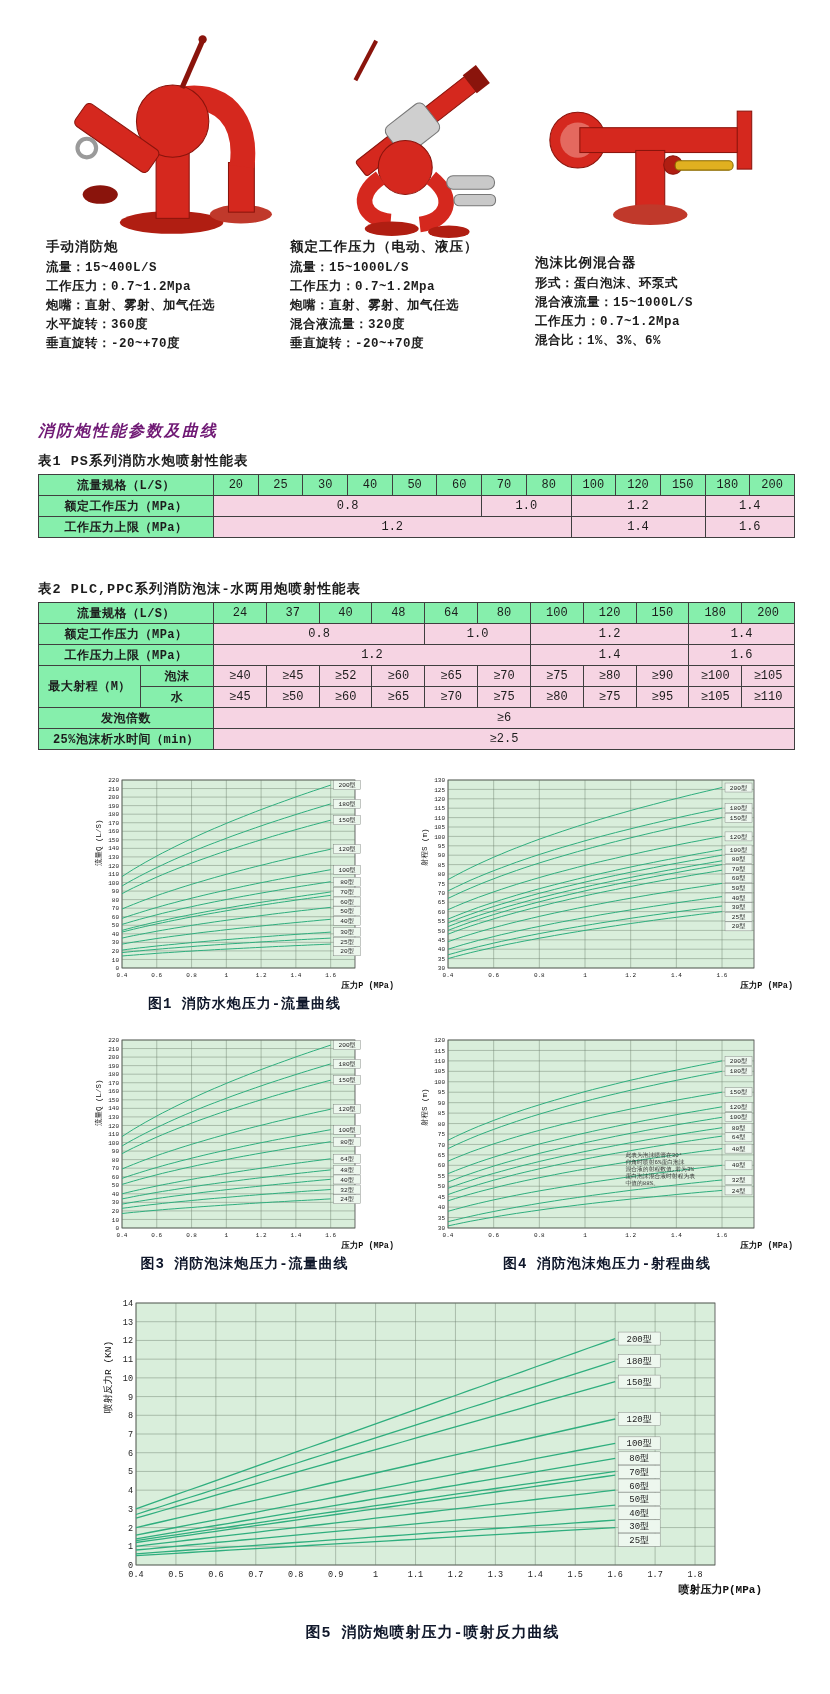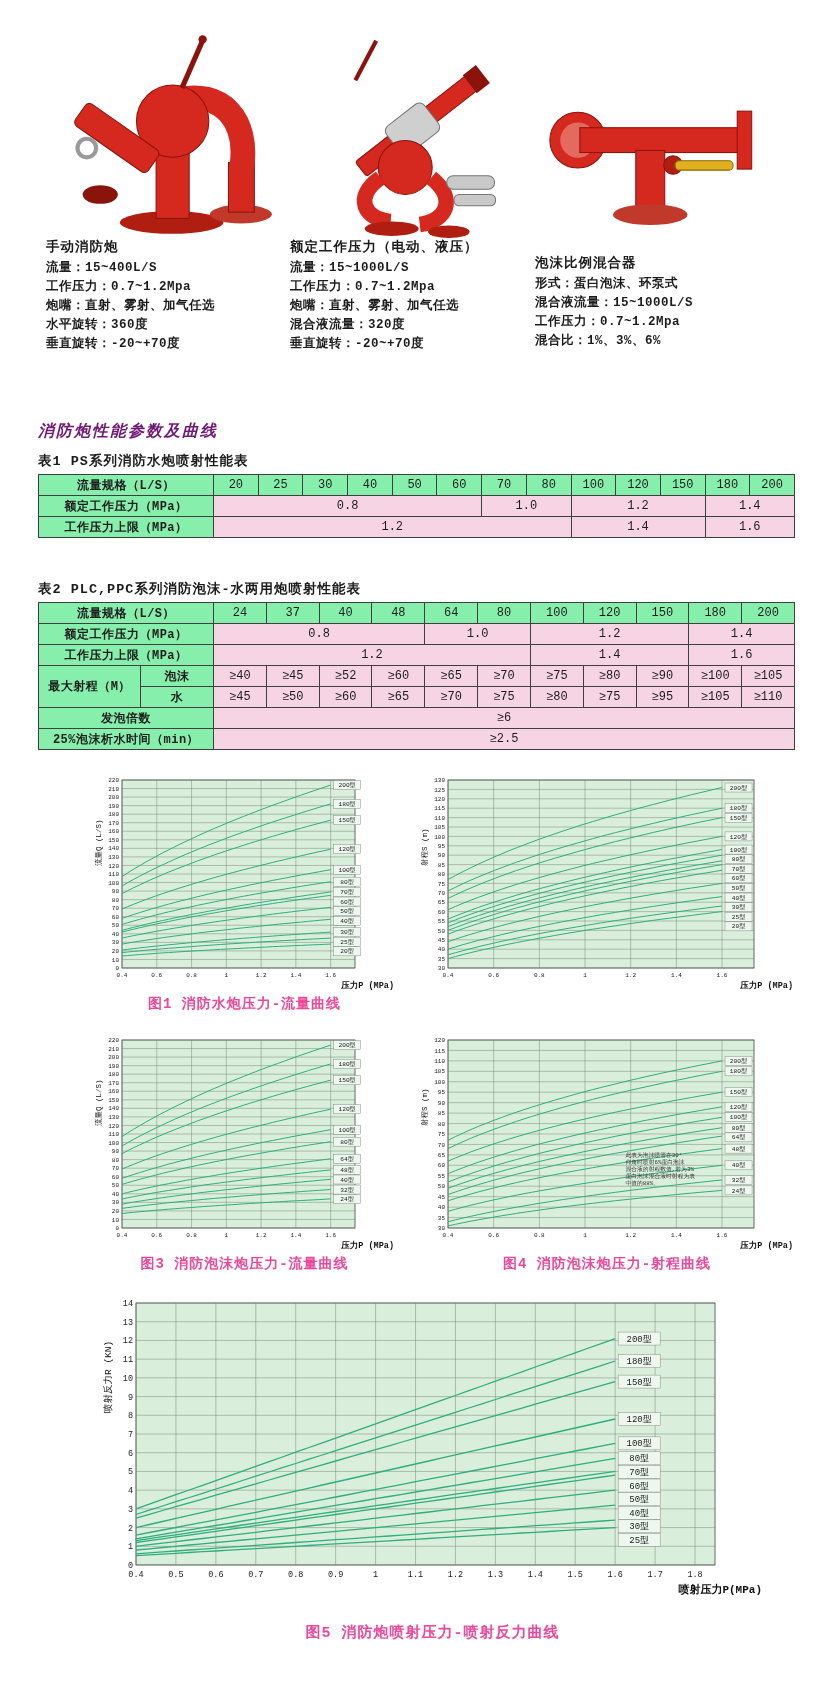--- a/index.html
+++ b/index.html
@@ -18,21 +18,21 @@
              font-size:13.5px;font-weight:700;letter-spacing:1px;}
   .tmount{position:absolute;left:38px;width:757px;}
   table.perf{border-collapse:collapse;width:100%;table-layout:fixed;}
   table.perf td{border:1px solid #3f3f3f;text-align:center;font-size:12px;
                 height:20px;padding:0;overflow:hidden;white-space:nowrap;}
   td.cyan{background:#86efac;}
   td.pink{background:#f6d4e3;}
   td.lab{font-weight:600;letter-spacing:0.5px;}
   
   .chart{position:absolute;}
-  .cap{position:absolute;text-align:center;font-size:14px;font-weight:700;letter-spacing:1px;color:#ec4899;}
+  .cap{position:absolute;text-align:center;font-size:14px;font-weight:700;letter-spacing:1px;color:#0f172a;}
   .cap5{font-size:15px;}
 </style>
 </head>
 <body>
 
 <div id="page">
 
   <div class="product" style="left:46px;top:26px;">
     <svg class="photo" viewBox="0 0 230 205" style="height:212px">
       <ellipse cx="118" cy="190" rx="50" ry="11" fill="#b01e12"></ellipse>

